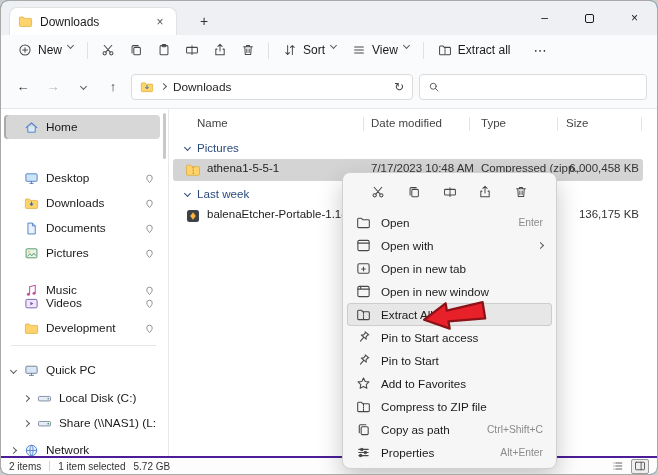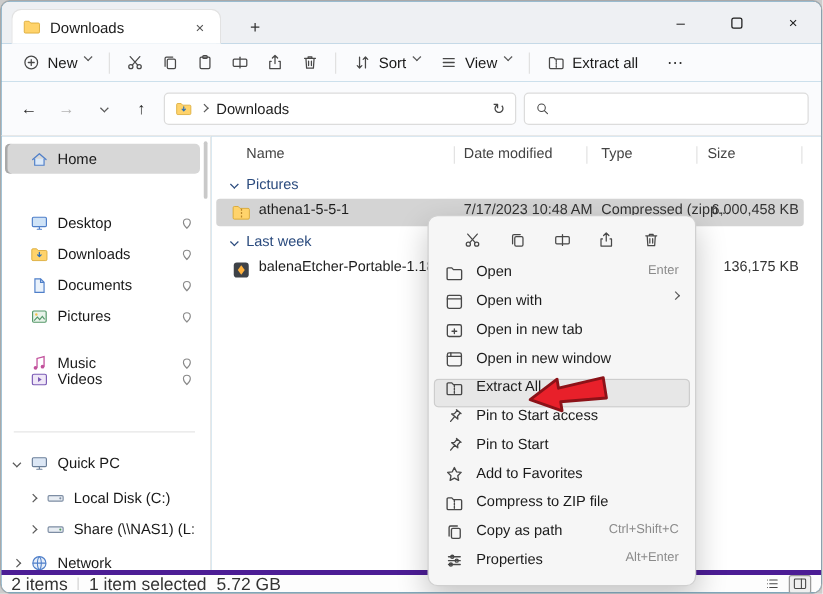--- a/index.html
+++ b/index.html
@@ -61,31 +61,31 @@
   .frow{position:absolute;left:4px;right:14px;height:22px;border-radius:3px}
   .frow.sel{background:#d4d4d4}
   .fcell{position:absolute;top:3px;white-space:nowrap;color:#333}
   .ficon{position:absolute;left:12px;top:3px;width:16px;height:16px}
   .fname{left:34px;color:#1d1d1d}
   .fdate{left:198px}
   .ftype{left:308px}
   .fsize{left:366px;width:100px;text-align:right}
 
   
-  .statusbar{position:absolute;left:0;right:0;bottom:0;height:18px;background:#fdfdfd;border-top:4px solid #4c1d95;display:flex;align-items:center;gap:8px;padding:0 8px;font-size:14px;color:#333}
+  .statusbar{position:absolute;left:0;right:0;bottom:0;height:18px;background:#fdfdfd;border-top:2px solid #4c1d95;display:flex;align-items:center;gap:8px;padding:0 8px;font-size:10px;color:#333}
   .sdiv{width:1px;height:10px;background:#d4d4d4}
   .sbicons{margin-left:auto;display:flex;gap:4px;align-items:center}
   .sbic{width:18px;height:15px;display:flex;align-items:center;justify-content:center;border-radius:2px}
   .sbic.active{border:1px solid #9a9a9a;background:#efefef}
 
   
   .ctxmenu{position:absolute;left:341px;top:171px;width:215px;background:#f6f6f6;border:1px solid #d0d0d0;border-radius:8px;box-shadow:0 10px 24px rgba(0,0,0,.22);padding:4px;z-index:10}
   .ctxiconrow{display:flex;justify-content:space-between;align-items:center;height:30px;padding:0 18px;margin-bottom:4px}
   .cib{width:26px;height:24px;display:flex;align-items:center;justify-content:center;border-radius:4px}
-  .ctxitem{display:flex;gap:10px;height:23px;padding:0 9px;border-radius:4px;font-size:11.7px;color:#1b1b1b;position:relative}
+  .ctxitem{display:flex;align-items:center;gap:10px;height:23px;padding:0 9px;border-radius:4px;font-size:11.7px;color:#1b1b1b;position:relative}
   .ctxitem.hl{background:#e7e7e7;box-shadow:inset 0 0 0 1px #cdcdcd}
   .mi{width:15px;height:15px;flex:none}
   .mlabel{white-space:nowrap}
   .shortcut{margin-left:auto;color:#8b8b8b;font-size:10.3px;white-space:nowrap}
   .subchev{margin-left:auto}
 
   
   .redarrow{position:absolute;left:420px;top:297px;width:66px;height:34px;z-index:20;transform:rotate(-9deg)}
 </style>
 </head>
@@ -288,20 +288,30 @@
           <path d="M6 10.5S3 7.6 3 5.4a3 3 0 0 1 6 0C9 7.6 6 10.5 6 10.5Z" fill="none" stroke="#8a8a8a"></path>
         </svg>
     </div>
     <div class="snav" style="top:182px">
       <span class="sp"></span>
       <svg class="cicn" viewBox="0 0 16 16">
           <rect x="2" y="3.6" width="12" height="9" rx="1.4" fill="#efe7f7" stroke="#7b5bb5"></rect>
           <path d="M6.8 6l3.2 2.1-3.2 2.1Z" fill="#7b5bb5"></path>
         </svg>
       <span class="slabel">Videos</span>
+      <svg class="pin" viewBox="0 0 12 12">
+          <path d="M6 10.5S3 7.6 3 5.4a3 3 0 0 1 6 0C9 7.6 6 10.5 6 10.5Z" fill="none" stroke="#8a8a8a"></path>
+        </svg>
+    </div>
+    <div class="snav" style="top:207px">
+      <span class="sp"></span>
+      <svg class="cicn" viewBox="0 0 16 16">
+          <path d="M1.5 4.2a1 1 0 0 1 1-1h3.1l1.4 1.5h6.5a1 1 0 0 1 1 1v6.6a1 1 0 0 1-1 1H2.5a1 1 0 0 1-1-1Z" fill="#ffd36b" stroke="#d8a62f" stroke-width=".7"></path>
+        </svg>
+      <span class="slabel">Development</span>
       <svg class="pin" viewBox="0 0 12 12">
           <path d="M6 10.5S3 7.6 3 5.4a3 3 0 0 1 6 0C9 7.6 6 10.5 6 10.5Z" fill="none" stroke="#8a8a8a"></path>
         </svg>
     </div>
     <div class="sdivider"></div>
     <div class="snav" style="top:249px">
       <span class="sp">
           <span class="chev cd"></span>
         </span>
       <svg class="cicn" viewBox="0 0 16 16">

